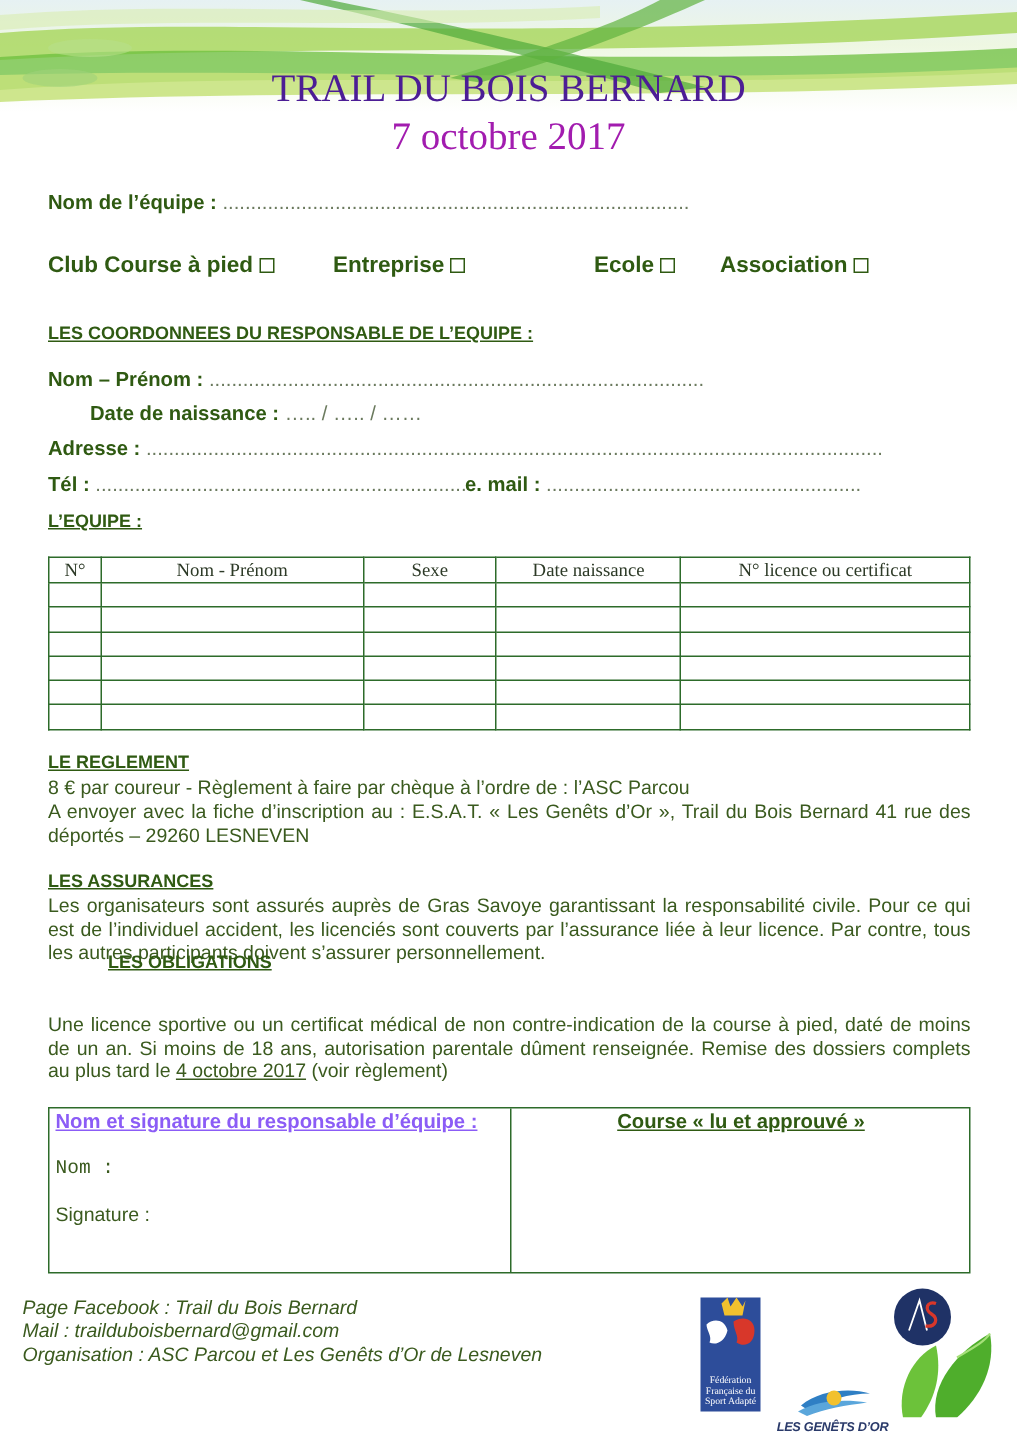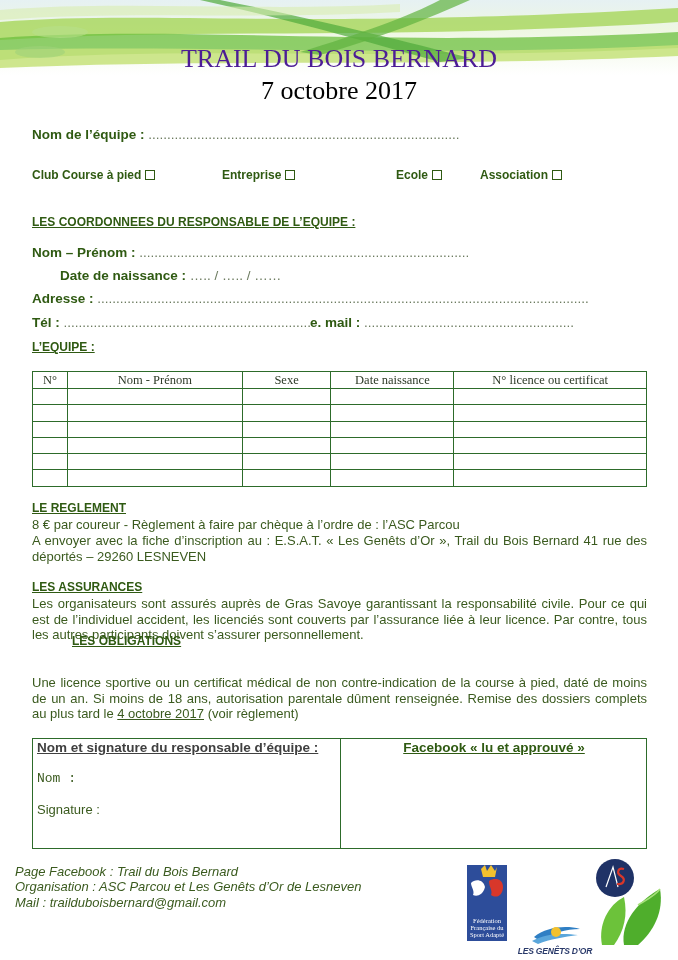--- a/index.html
+++ b/index.html
@@ -6,40 +6,40 @@
     html, body { width: 678px; height: 960px; background: #ffffff; overflow: hidden; }
     body { position: relative; font-family: "Liberation Sans", sans-serif; color: #2f5a12; }
 
     
     .banner { position: absolute; left: 0; top: 0; width: 678px; height: 75px; overflow: hidden;
       background: linear-gradient(180deg, #e6f1f3 0%, #eef7e2 40%, #ffffff 100%); }
     .banner svg { position: absolute; left: 0; top: 0; }
     .title { position: absolute; left: 0; width: 678px; text-align: center;
       font-family: "Liberation Serif", serif; color: #4c1d95; }
     .title-main { top: 44px; font-size: 26px; letter-spacing: 0px; }
-    .title-date { top: 76px; font-size: 26px; color: #000000; }
+    .title-date { top: 76px; font-size: 26px; color: #a21caf; }
     .row { position: absolute; left: 32px; font-size: 13.5px; font-weight: bold; color: #2f5a12; white-space: nowrap; }
     .dots { font-weight: normal; color: #6b7a5e; letter-spacing: 0px; }
     .u { text-decoration: underline; }
 
-    .checkbox-label { position: absolute; top: 168px; font-size: 12px; font-weight: bold; color: #2f5a12; white-space: nowrap; }
+    .checkbox-label { position: absolute; top: 168px; font-size: 15px; font-weight: bold; color: #2f5a12; white-space: nowrap; }
     .cb { display: inline-block; width: 10px; height: 10px; border: 1.3px solid #2f5a12; vertical-align: -1px; margin-left: 4px; }
 
     
     table.team { position: absolute; left: 32px; top: 371px; width: 615px; border-collapse: collapse; }
     table.team th, table.team td { border: 1.2px solid #2d6b2a; height: 16.3px; }
     table.team th { font-family: "Liberation Serif", serif; font-weight: normal; font-size: 12.5px; color: #2d3a27; text-align: center; padding: 0; height: 17px; }
 
     .section-head { position: absolute; left: 32px; font-size: 12px; font-weight: bold; color: #2f5a12; text-decoration: underline; }
     .para { position: absolute; left: 32px; width: 615px; font-size: 13px; line-height: 15.6px; color: #3a5a1e; text-align: justify; }
 
     
     .sig-box { position: absolute; left: 32px; top: 738px; width: 615px; height: 111px; border: 1.4px solid #2d6b2a; }
     .sig-divider { position: absolute; left: 307px; top: 0; bottom: 0; border-left: 1.2px solid #2d6b2a; }
-    .sig-left-title { position: absolute; left: 4px; top: 1px; font-size: 13.5px; font-weight: bold; color: #404040; text-decoration: underline; }
+    .sig-left-title { position: absolute; left: 4px; top: 1px; font-size: 13.5px; font-weight: bold; color: #8b5cf6; text-decoration: underline; }
     .sig-right-title { position: absolute; left: 307px; width: 308px; top: 1px; text-align: center; font-size: 13.5px; font-weight: bold; color: #2f5a12; }
     .sig-right-title span { text-decoration: underline; }
     .sig-field { position: absolute; left: 4px; font-size: 13px; color: #3a5a1e; }
 
     
     .footer { position: absolute; left: 15px; top: 864px; font-size: 13px; line-height: 15.4px; font-style: italic; color: #3a5a1e; }
     .footer .lbl { font-weight: bold; color: #1f6a18; }
     .phone-icon { font-style: normal; font-size: 12px; color: #1f6a18; }
 
     .logo { position: absolute; }
@@ -180,29 +180,29 @@
 <div class="para" style="top:596px;">Les organisateurs sont assurés auprès de Gras Savoye garantissant la responsabilité civile. Pour ce qui est de l’individuel accident, les licenciés sont couverts par l’assurance liée à leur licence. Par contre, tous les autres participants doivent s’assurer personnellement.</div>
 
 <div class="section-head" style="top:634px;padding-left:40px;">LES OBLIGATIONS</div>
 <div class="para" style="top:675px;">
   <span>Une licence sportive ou un certificat médical de non contre-indication de la course à pied, daté de moins de un an. Si moins de 18 ans, autorisation parentale dûment renseignée. Remise des dossiers complets au plus tard le </span><span class="u">4 octobre 2017</span><span> (voir règlement)</span>
 </div>
 
 <div class="sig-box">
   <div class="sig-divider"></div>
   <div class="sig-left-title">Nom et signature du responsable d’équipe :</div>
-  <div class="sig-right-title"><span>Facebook « lu et approuvé »</span></div>
+  <div class="sig-right-title"><span>Course « lu et approuvé »</span></div>
   <div class="sig-field" style="top:32px;font-family:Liberation Mono, monospace;">Nom :</div>
   <div class="sig-field" style="top:63px;">Signature :</div>
 </div>
 
 <div class="footer">
   <div>Page Facebook : Trail du Bois Bernard</div>
+  <div>Mail : trailduboisbernard@gmail.com</div>
   <div>Organisation : ASC Parcou et Les Genêts d’Or de Lesneven</div>
-  <div>Mail : trailduboisbernard@gmail.com</div>
 </div>
 
 <div class="logo ffsa">
   <svg width="40" height="42" viewBox="0 0 40 42">
     <polygon points="14,4 18,0 20,6 24,0 28,6 30,2 28,12 16,12" fill="#f2c12e"></polygon>
     <path d="M4 18 C8 14 16 14 18 22 C16 30 10 32 6 30 C8 26 4 22 4 18 Z" fill="#ffffff"></path>
     <path d="M22 16 C28 12 36 14 36 22 C36 30 30 34 24 30 C26 26 22 22 22 16 Z" fill="#d8372a"></path>
   </svg>
   <div class="ffsa-text">Fédération Française du Sport Adapté</div>
 </div>

